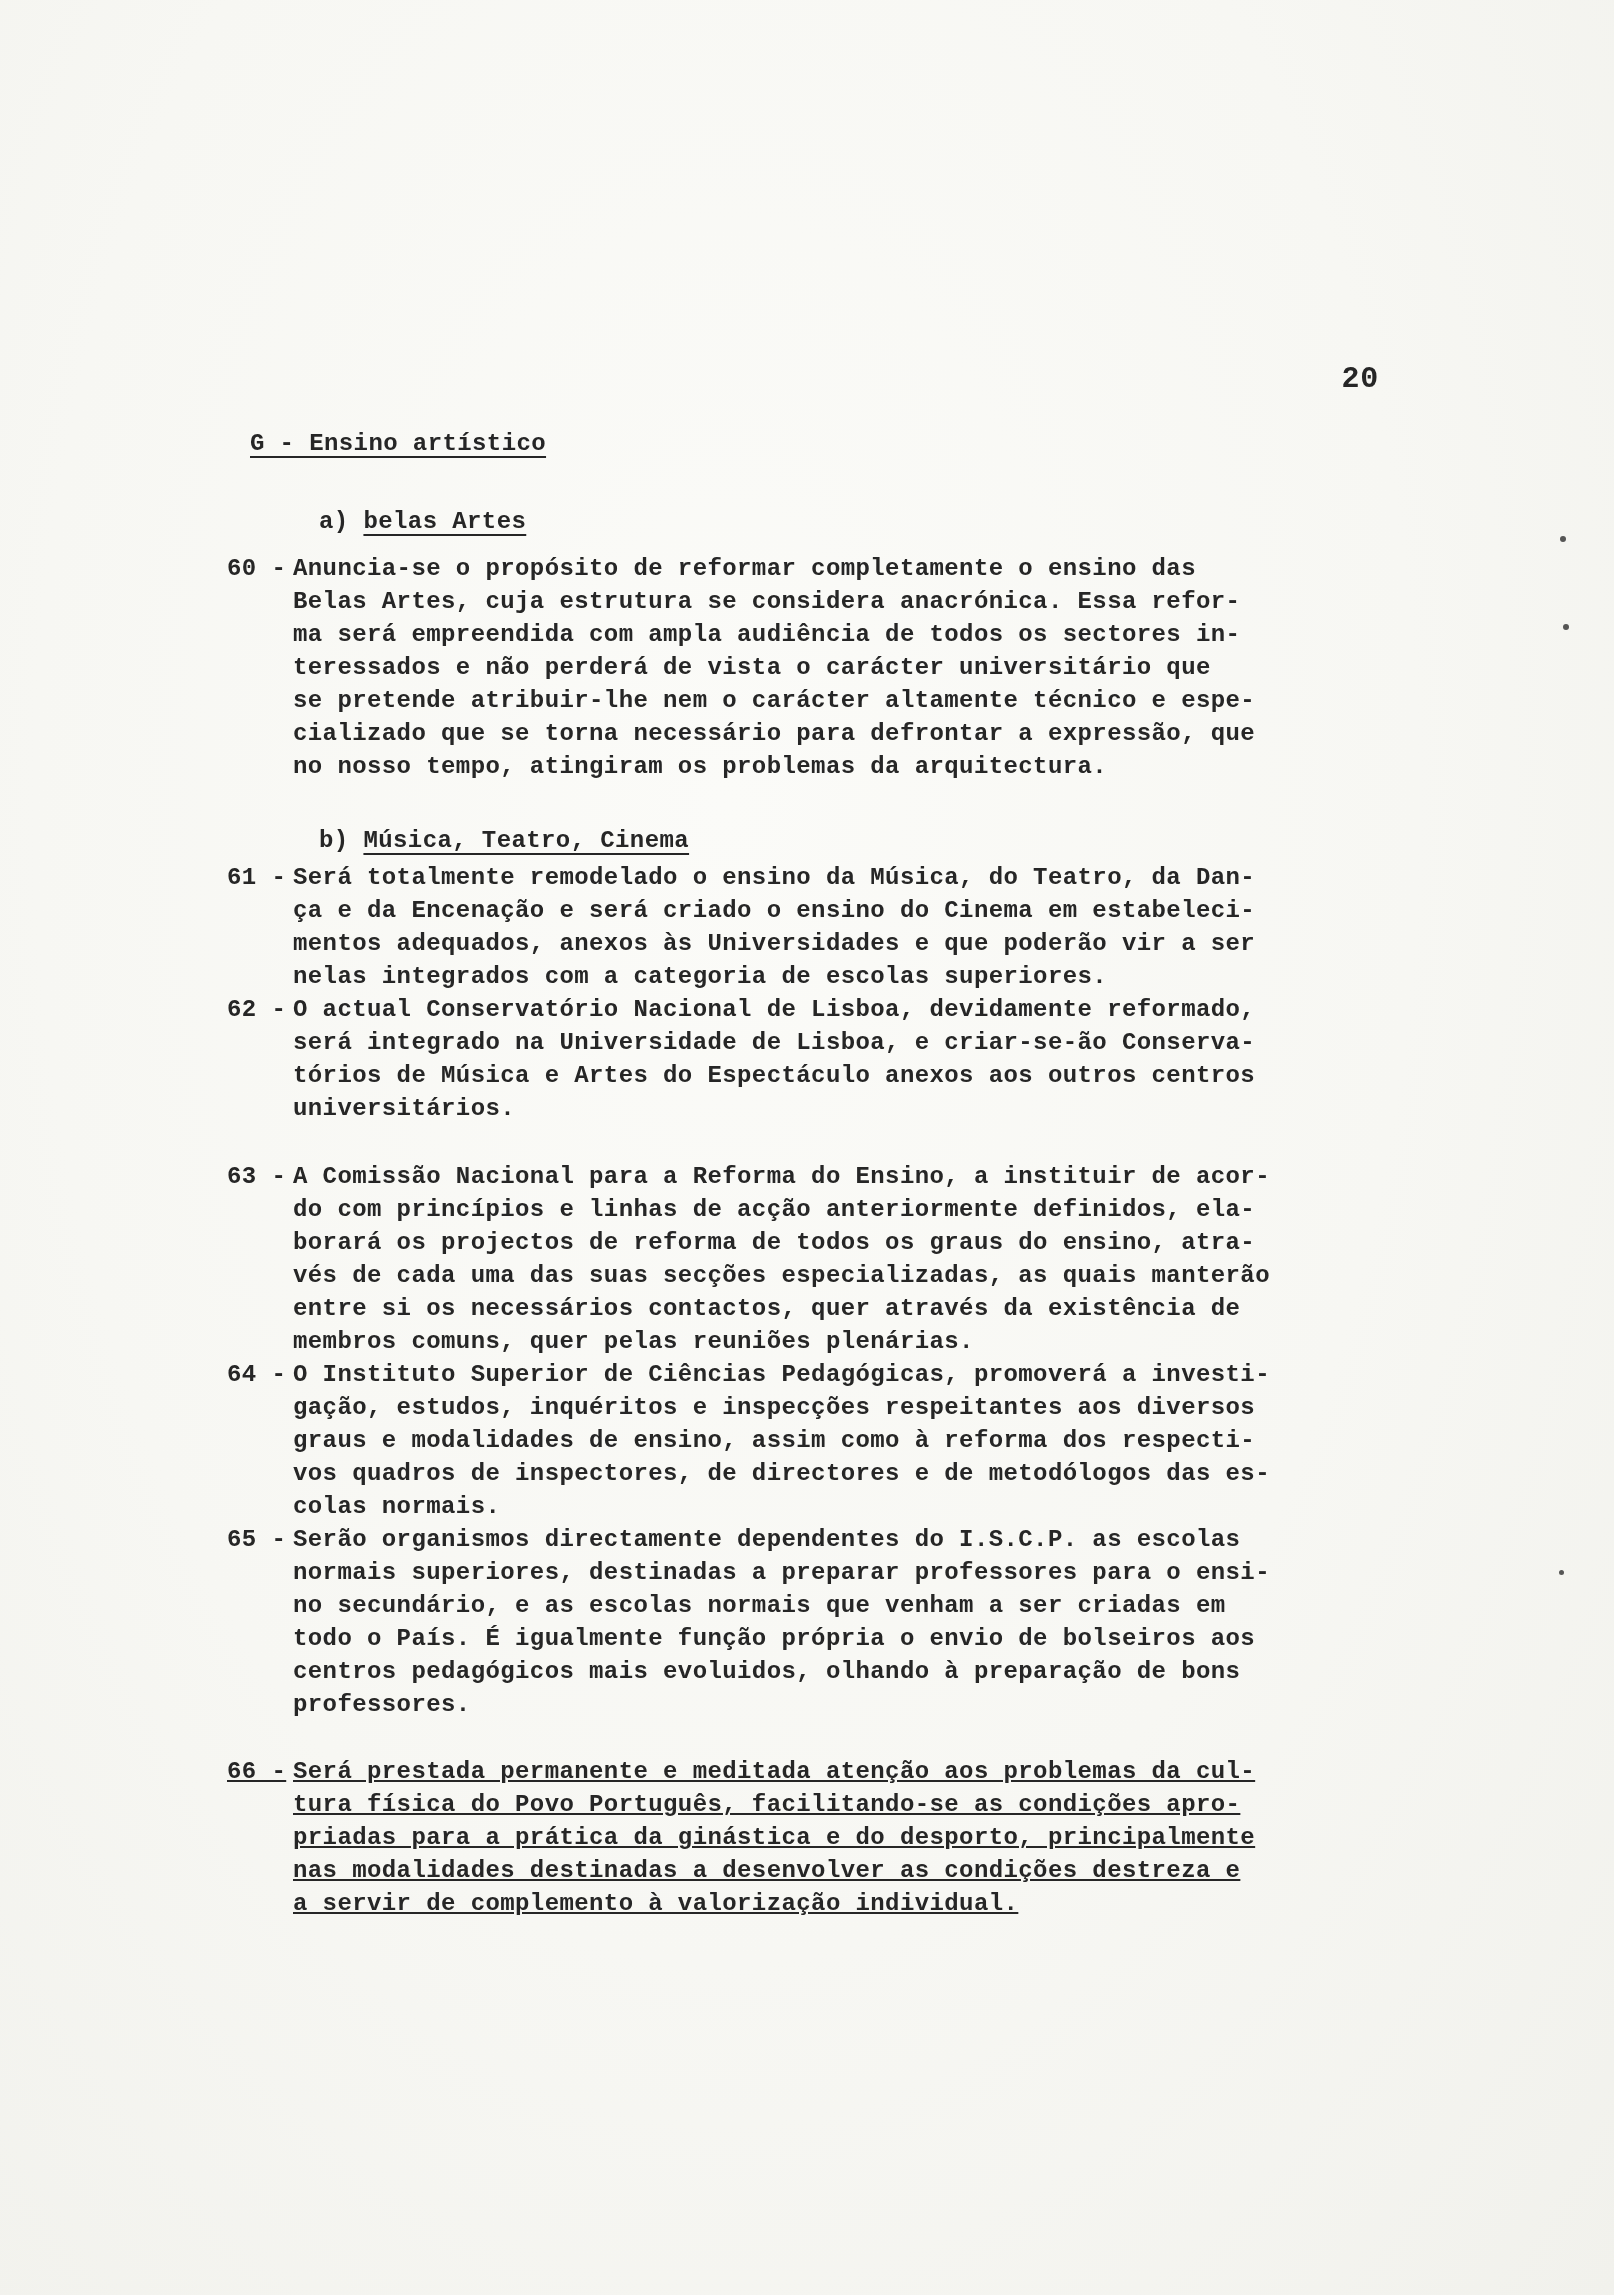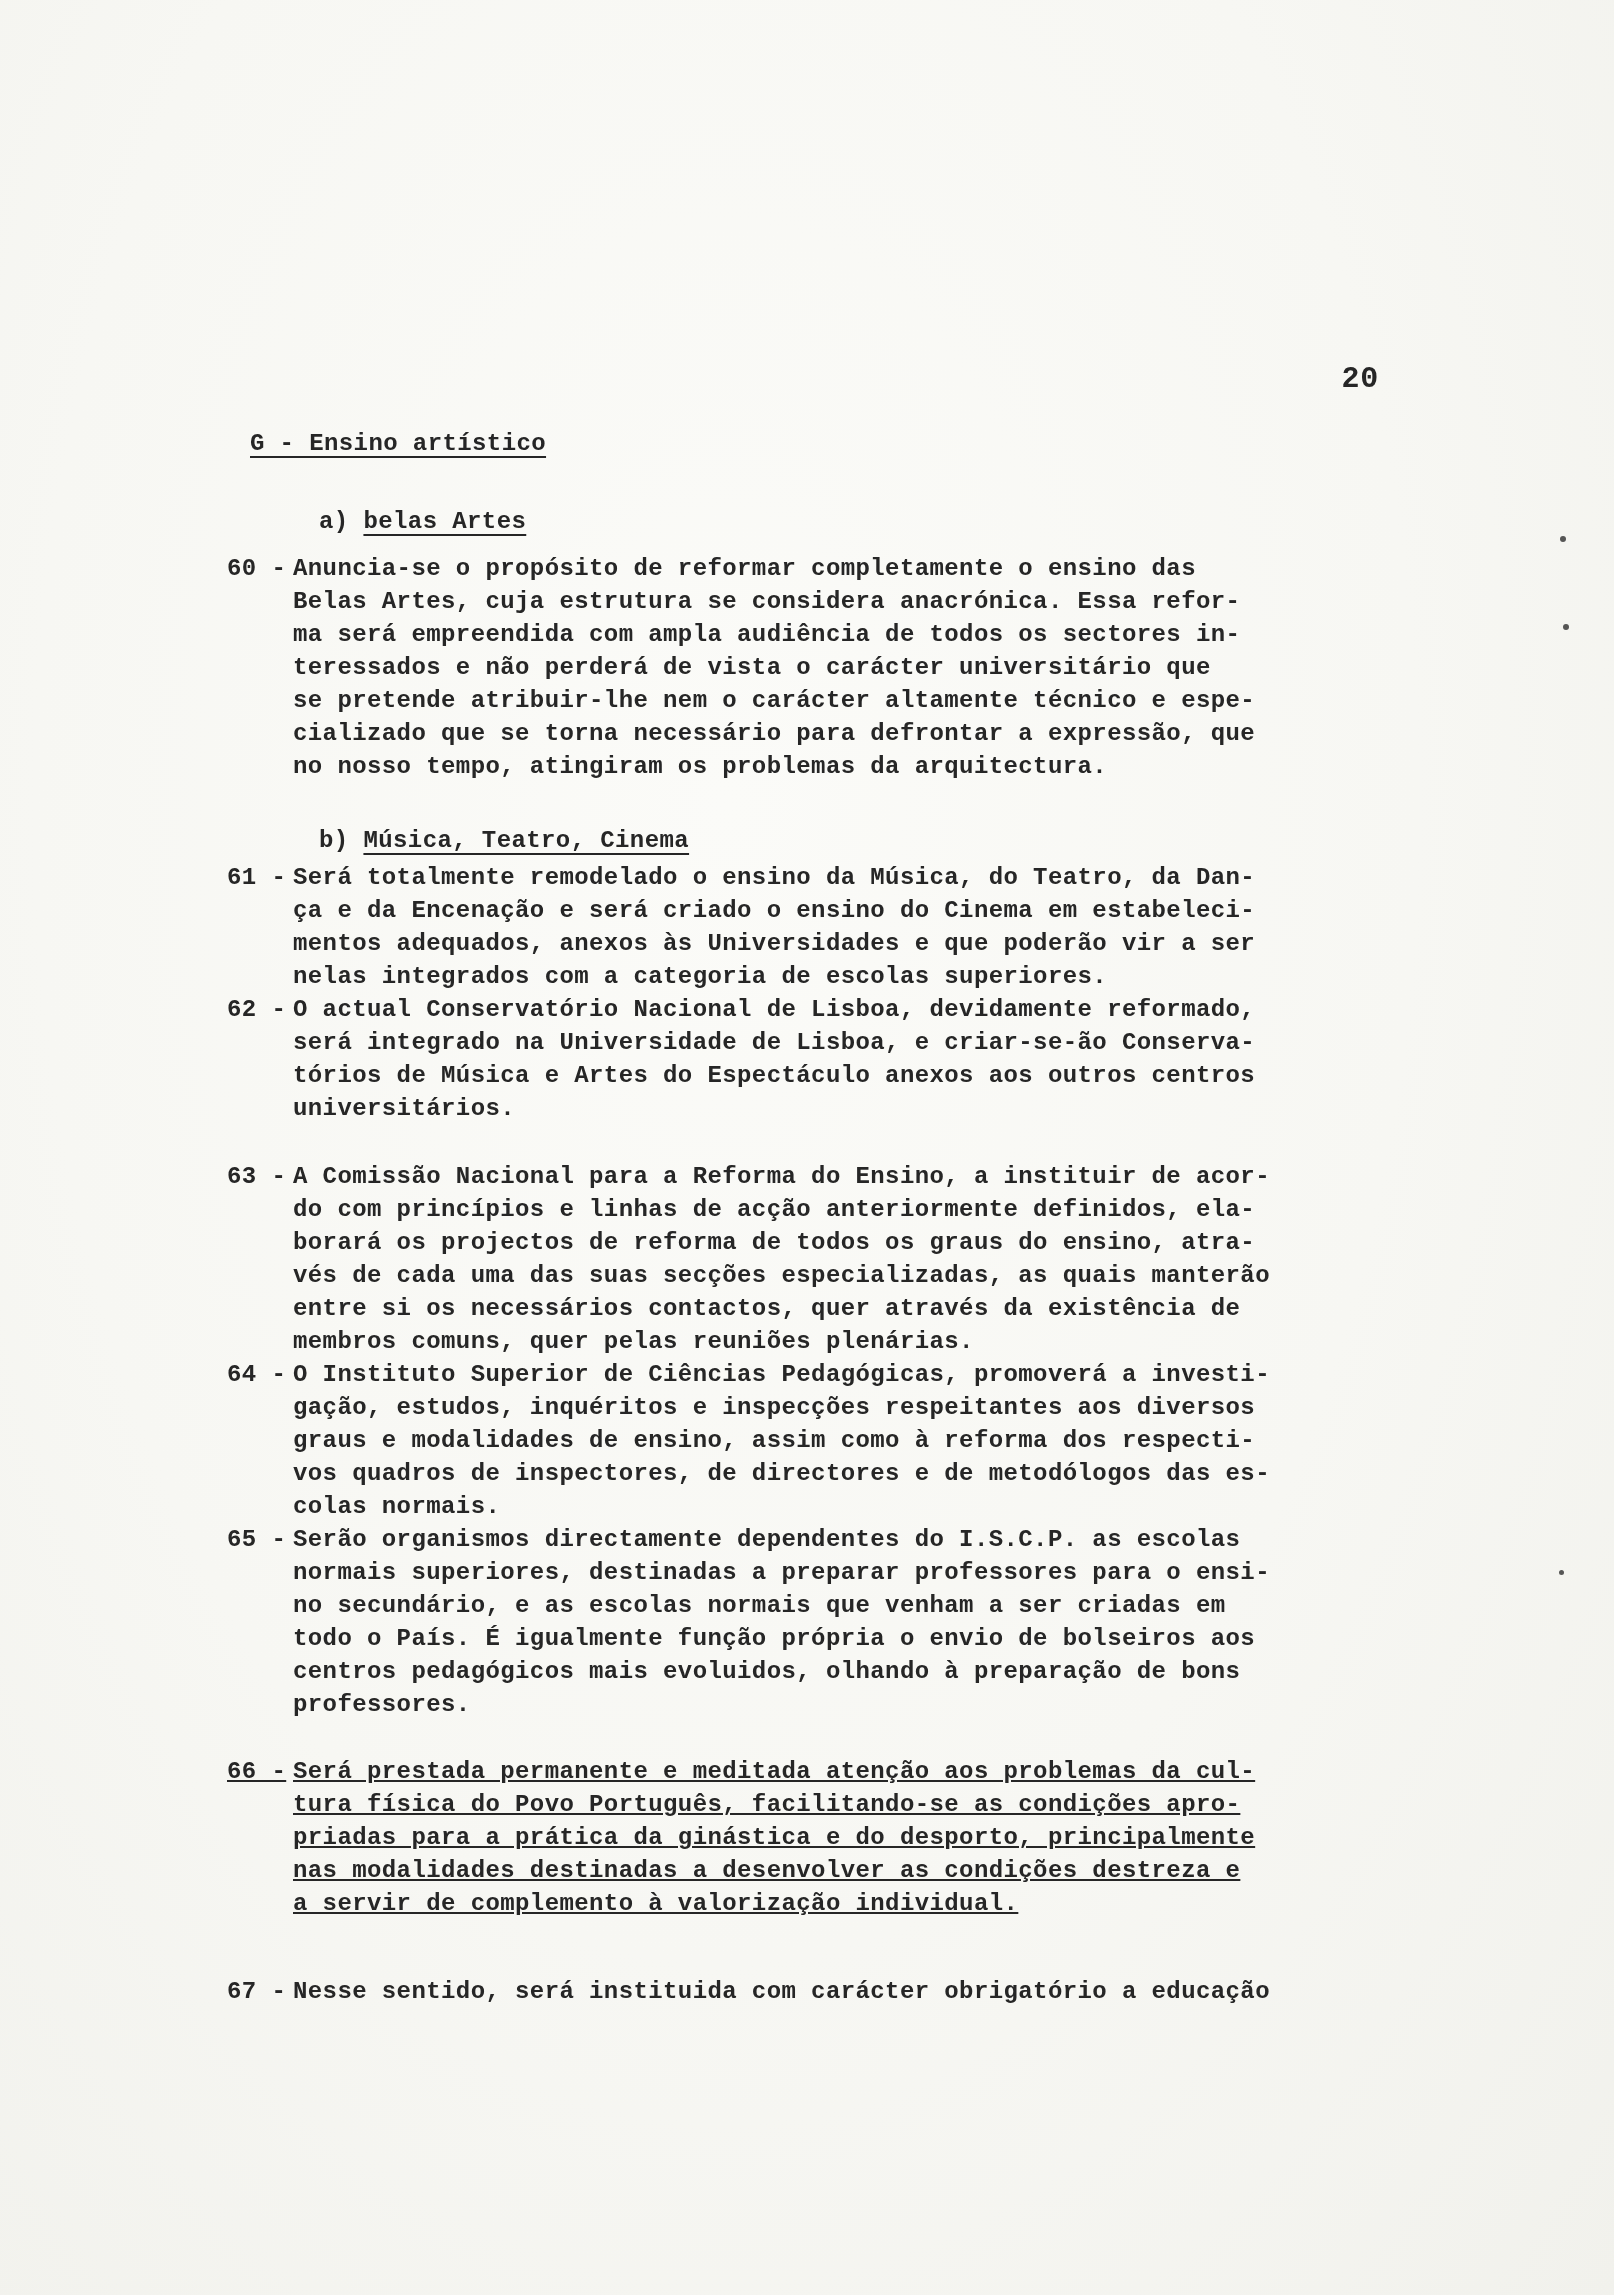--- a/index.html
+++ b/index.html
@@ -160,20 +160,16 @@
 
     <div class="item item-66">
       <span class="item-num">66 -</span>
       <p class="item-text">Será prestada permanente e meditada atenção aos problemas da cul-
 tura física do Povo Português, facilitando-se as condições apro-
 priadas para a prática da ginástica e do desporto, principalmente
 nas modalidades destinadas a desenvolver as condições destreza e
 a servir de complemento à valorização individual.</p>
     </div>
 
-    <div class="item item-67">
-      <span class="item-num">67 -</span>
-      <p class="item-text">Nesse sentido, será instituida com carácter obrigatório a educação</p>
-    </div>
 
   </main>
 </div>
 
 
 </body></html>

